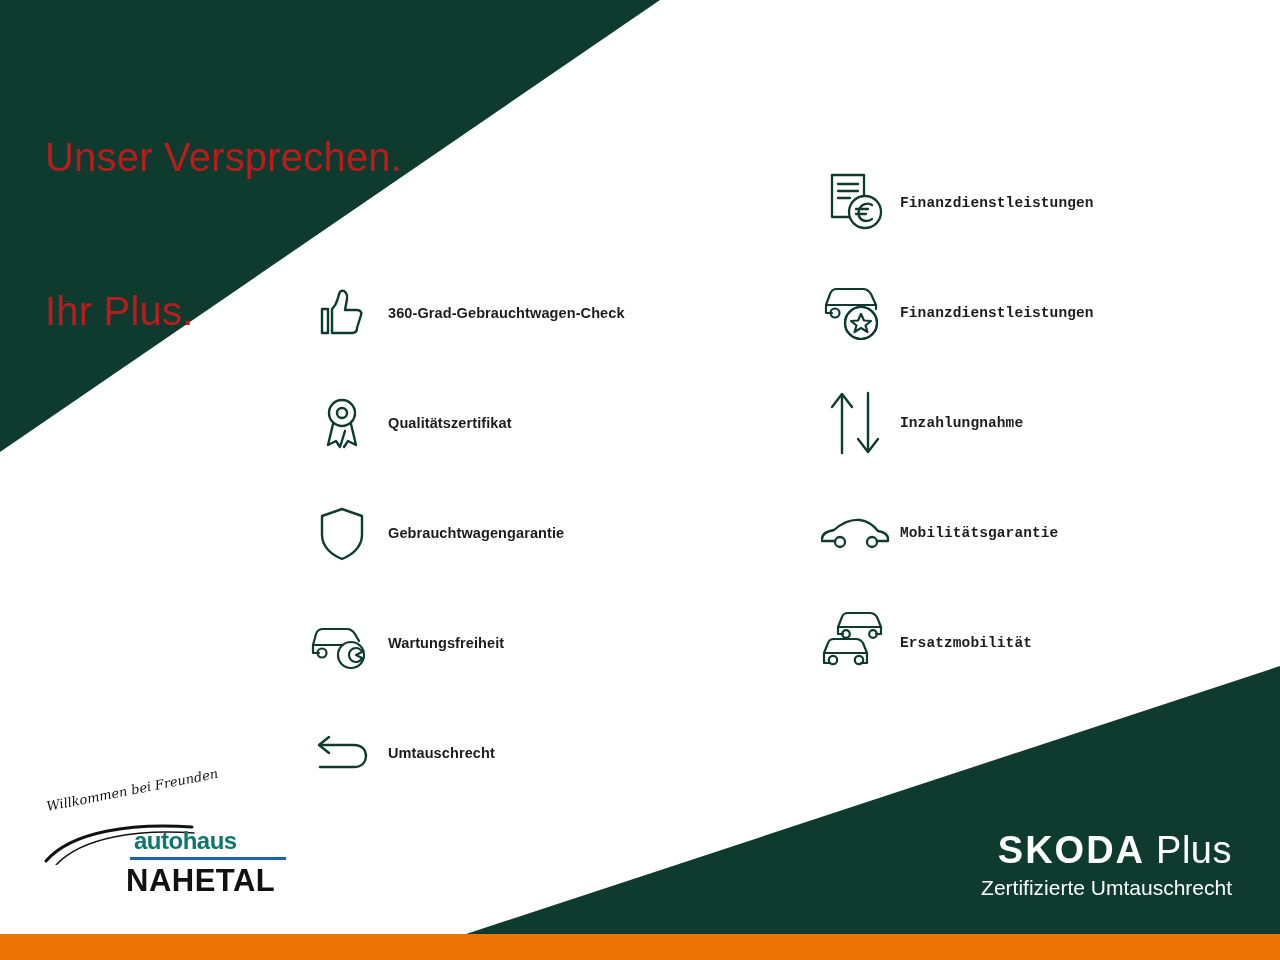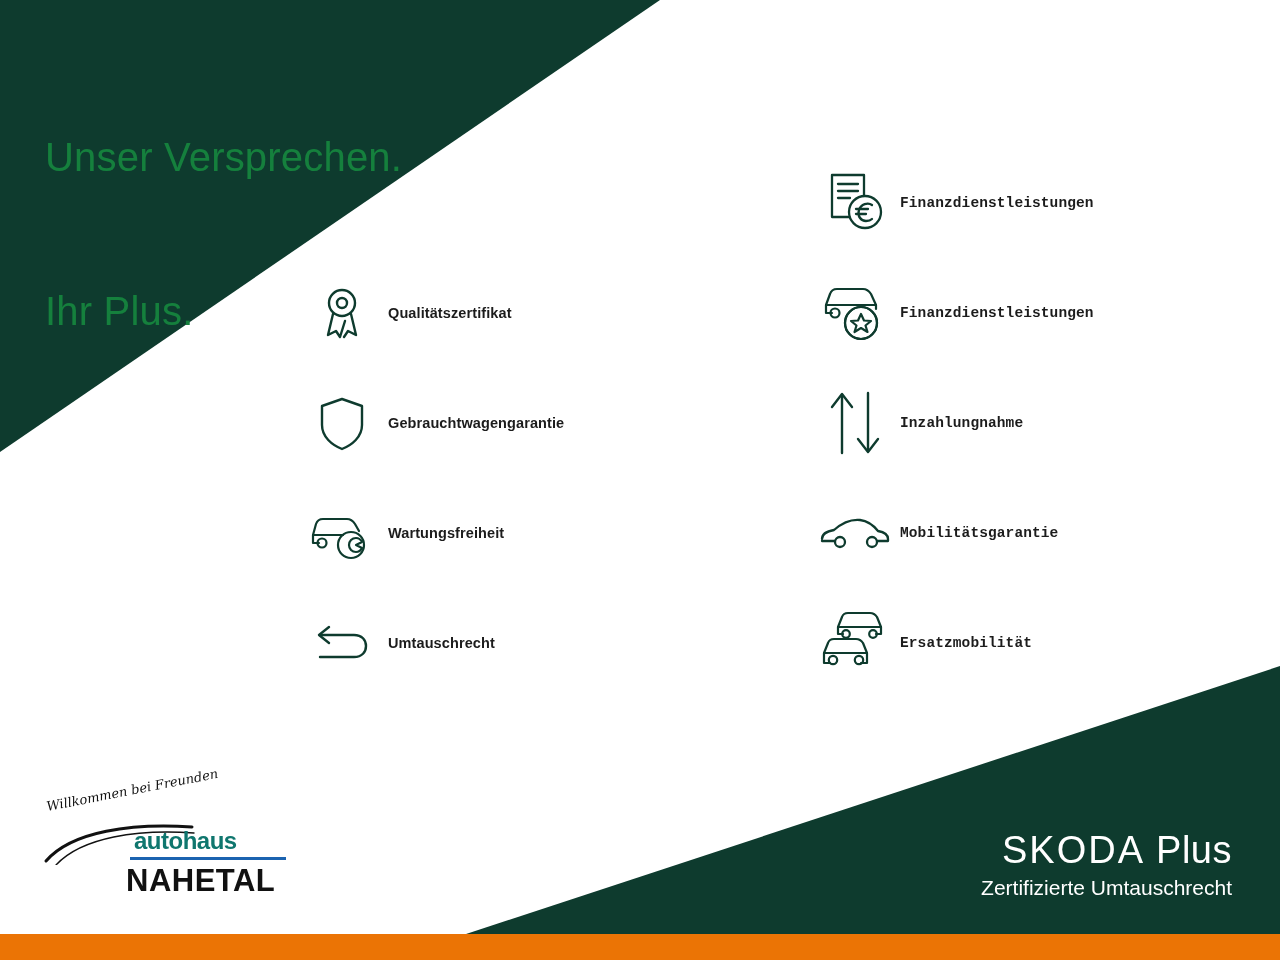--- a/index.html
+++ b/index.html
@@ -49,21 +49,21 @@
     width: 1280px;
     height: 26px;
     background: #eb7405;
   }
 
   
   .headline {
     position: absolute;
     left: 45px;
     top: 30px;
-    color: #15803d;
+    color: #b91c1c;
     font-size: 40px;
     line-height: 1.28;
     font-weight: 400;
     letter-spacing: 0.2px;
     white-space: pre;
   }
 
   
   .col {
     position: absolute;
@@ -155,21 +155,21 @@
     bottom: 60px;
     text-align: right;
     color: #ffffff;
   }
   .brand .line1 {
     font-size: 38px;
     letter-spacing: 0.5px;
     white-space: nowrap;
   }
   .brand .line1 .skoda {
-    font-weight: normal;
+    font-weight: bold;
     letter-spacing: 2px;
   }
   .brand .line1 .plus {
     font-weight: 400;
     letter-spacing: 0.5px;
   }
   .brand .line2 {
     font-size: 21px;
     margin-top: 4px;
     font-weight: 400;
@@ -185,20 +185,29 @@
   <div class="wedge-bottom"></div>
   <div class="bar-orange"></div>
 
   <div class="headline">
     <div>Unser Versprechen.</div>
     <div>Ihr Plus.</div>
   </div>
 
   <div class="col col-left">
 
+    <div class="feature">
+      <span class="icon">
+        <svg width="72" height="72" viewBox="0 0 72 72" fill="none" stroke="#0e3b2e" stroke-width="2.4" stroke-linejoin="round" stroke-linecap="round">
+          <path d="M22 32 L22 56 L16 56 L16 32 Z"></path>
+          <path d="M26 32 L26 56 L46 56 C49 56 51 54 51 51 L55 38 C56 35 54 33 51 33 L39 33 L41 22 C42 17 39 13 35 14 C33 15 33 18 32 21 C31 25 29 29 26 32 Z"></path>
+        </svg>
+      </span>
+      <span class="label">360-Grad-Gebrauchtwagen-Check</span>
+    </div>
 
     <div class="feature">
       <span class="icon">
         <svg width="72" height="72" viewBox="0 0 72 72" fill="none" stroke="#0e3b2e" stroke-width="2.4" stroke-linejoin="round" stroke-linecap="round">
           <circle cx="36" cy="26" r="13"></circle>
           <circle cx="36" cy="26" r="5"></circle>
           <path d="M27 37 L22 58 L30 54 L34 60 L39 44"></path>
           <path d="M45 37 L50 58 L42 54 L38 60"></path>
         </svg>
       </span>

